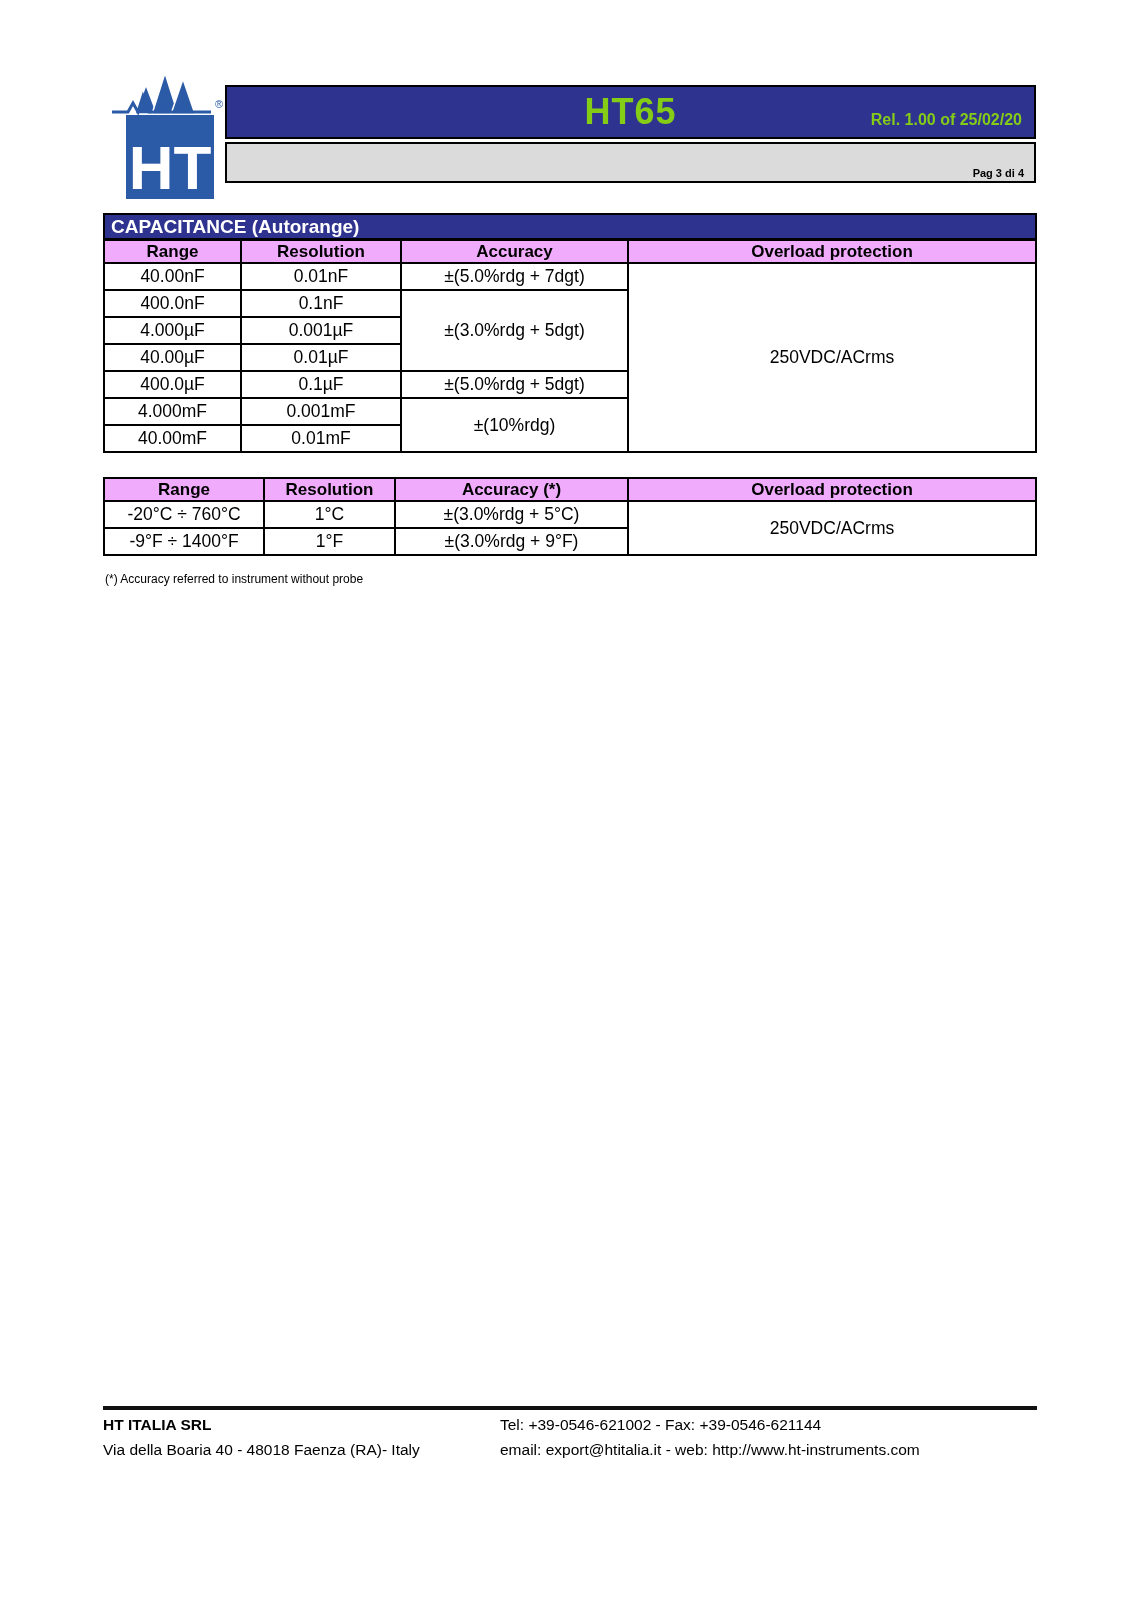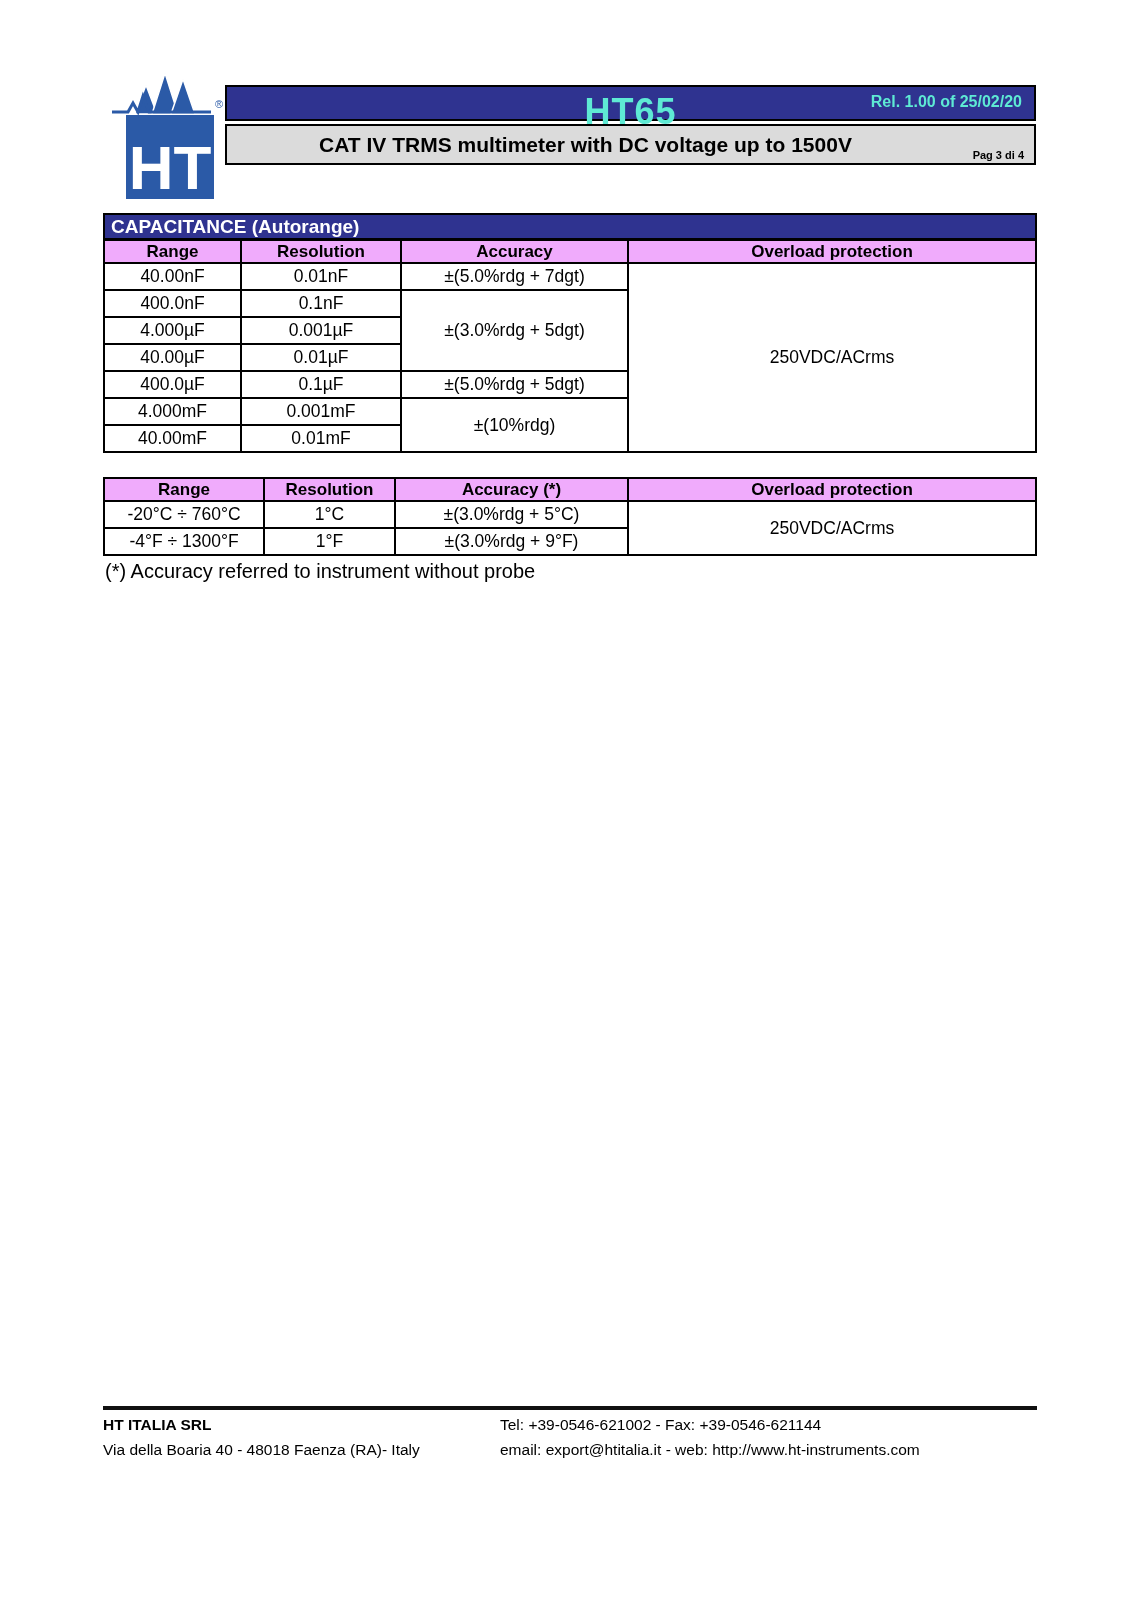--- a/index.html
+++ b/index.html
@@ -11,22 +11,22 @@
     background: #ffffff;
     font-family: "Liberation Sans", sans-serif;
     color: #000;
     overflow: hidden;
   }
 
   
   .logo { position: absolute; left: 108px; top: 72px; width: 120px; height: 130px; }
   .header-bars { position: absolute; left: 225px; top: 85px; width: 811px; }
   .bar-blue {
-    position: relative; height: 36px; background: #2f3390;
-    border: 2px solid #000; color: #5eead4;
+    position: relative; height: 54px; background: #2f3390;
+    border: 2px solid #000; color: #84cc16;
   }
   .bar-blue .model {
     position: absolute; left: 0; right: 0; top: 0; bottom: 0;
     text-align: center; font-size: 36px; font-weight: bold; line-height: 50px;
     letter-spacing: 1px;
   }
   .bar-blue .rel {
     position: absolute; right: 12px; bottom: 8px;
     font-size: 16px; font-weight: bold; padding-left: 32px;
   }
@@ -55,21 +55,21 @@
   }
   table.spec { width: 100%; border-collapse: collapse; table-layout: fixed; }
   table.spec th {
     background: #f0abfc; border: 2px solid #000;
     font-size: 17px; font-weight: bold; height: 23px; padding: 0 2px;
   }
   table.spec td {
     border: 2px solid #000; background: #fff;
     text-align: center; font-size: 17.5px; height: 27px; padding: 0 3px; margin-top: 12px;
   }
-  .footnote { font-size: 20px; margin-top: 4px; padding-left: 2px; }
+  .footnote { font-size: 12px; margin-top: 16px; padding-left: 2px; }
 
   
   .footer { position: absolute; left: 103px; top: 1406px; width: 934px; }
   .footer .rule { height: 4px; background: #111; }
   .footer .cols { position: relative; margin-top: 6px; font-size: 15.5px; }
   .footer .left-col { position: absolute; left: 0; top: 0; width: 390px; }
   .footer .right-col { position: absolute; left: 397px; top: 0; }
   .footer .company { font-weight: bold; margin-bottom: 7px; }
   .footer .line { margin-bottom: 7px; }
 </style>
@@ -92,21 +92,20 @@
       <text x="62" y="117" font-size="62" font-weight="bold" fill="#ffffff" text-anchor="middle" font-family="Liberation Sans, sans-serif">HT</text>
     </svg>
   </div>
 
   <div class="header-bars">
     <div class="bar-blue">
       <span class="model">HT65</span>
       <span class="rel">Rel. 1.00 of 25/02/20</span>
     </div>
     <div class="bar-gray">
-      <span class="subtitle">CAT IV TRMS multimeter with DC voltage up to 1500V</span>
       <span class="pagenum">Pag 3 di 4</span>
     </div>
   </div>
 
   <div class="section section-cap">
     <div class="section-title">CAPACITANCE (Autorange)</div>
     <table class="spec">
       <colgroup>
           <col style="width:137px">
           <col style="width:160px">
@@ -176,21 +175,21 @@
         </tr>
       </thead>
       <tbody>
         <tr>
           <td>-20°C ÷ 760°C</td>
           <td>1°C</td>
           <td>±(3.0%rdg + 5°C)</td>
           <td rowspan="2">250VDC/ACrms</td>
         </tr>
         <tr>
-          <td>-4°F ÷  1300°F</td>
+          <td>-9°F ÷  1400°F</td>
           <td>1°F</td>
           <td>±(3.0%rdg + 9°F)</td>
         </tr>
       </tbody>
     </table>
     <div class="footnote">(*) Accuracy referred to instrument without probe</div>
   </div>
 
   <div class="footer">
     <div class="rule"></div>

